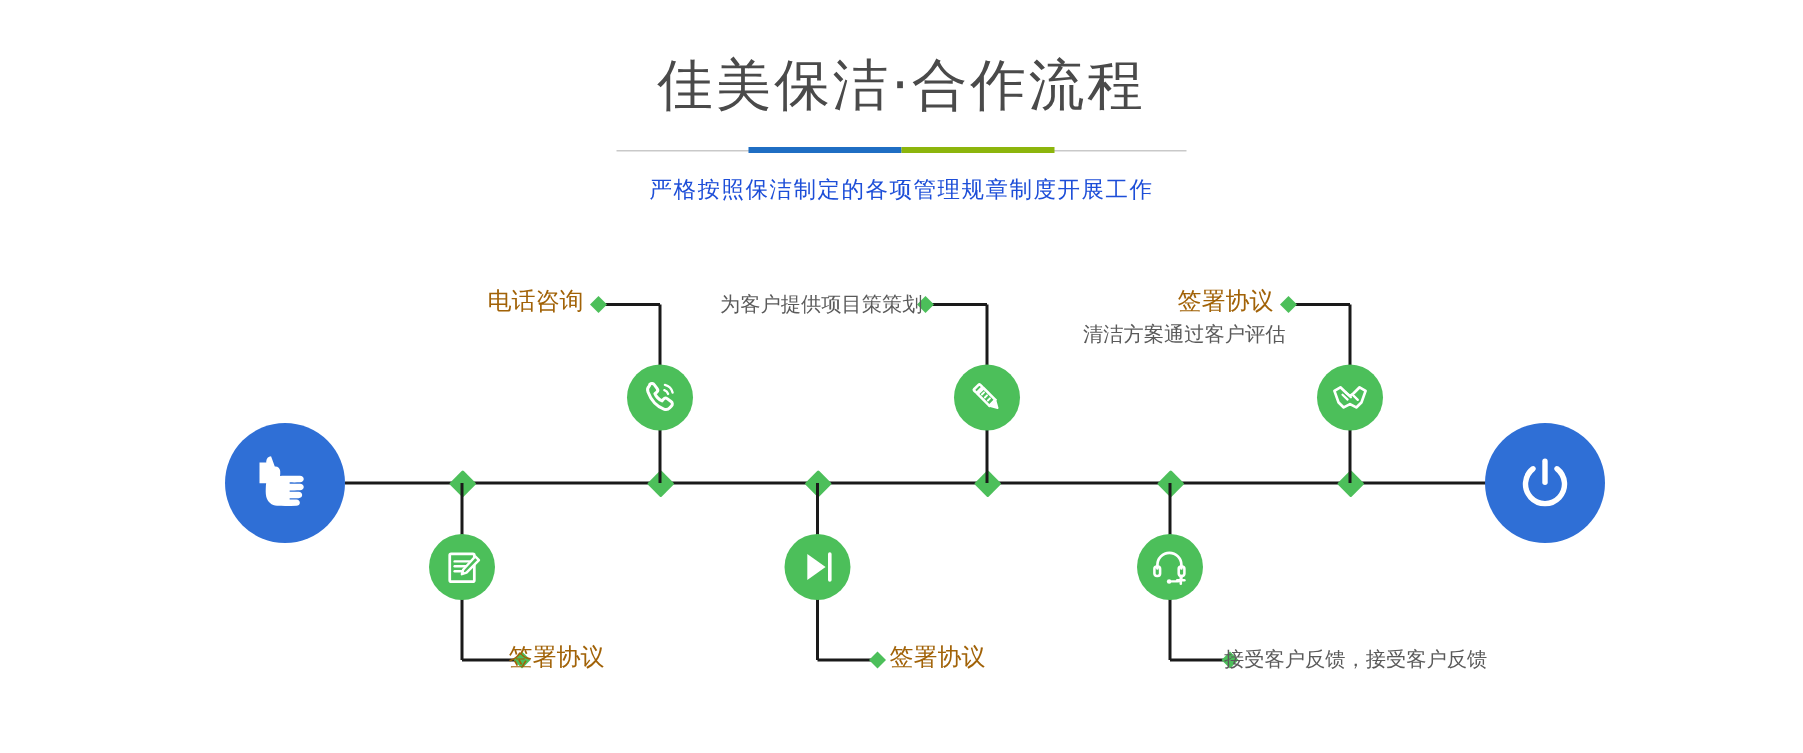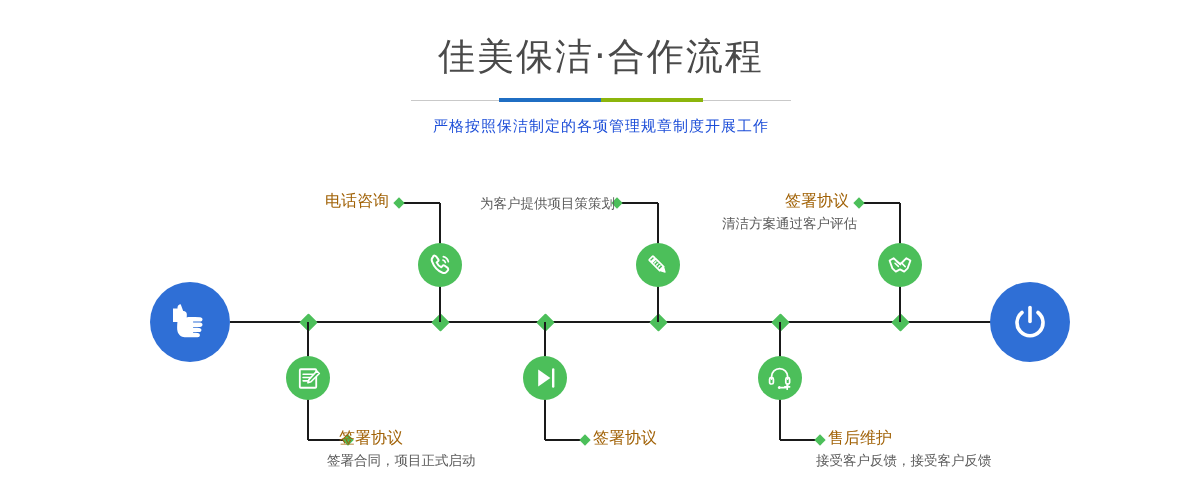--- a/index.html
+++ b/index.html
@@ -147,21 +147,20 @@
             <rect x="5.0" y="4.4" width="17.0" height="19.2" rx="1.0" fill="none" stroke="#fff" stroke-width="1.9"></rect>
             <line x1="8.4" y1="9.6" x2="18.6" y2="9.6" stroke="#fff" stroke-width="1.7" stroke-linecap="round"></line>
             <line x1="8.4" y1="13.0" x2="18.6" y2="13.0" stroke="#fff" stroke-width="1.7" stroke-linecap="round"></line>
             <line x1="8.4" y1="16.4" x2="15.0" y2="16.4" stroke="#fff" stroke-width="1.7" stroke-linecap="round"></line>
             <path d="M22.6 6.2 L25.2 8.8 L16.6 17.4 L13.4 18.4 L14.4 15.2 Z" fill="#4cbf5a" stroke="#fff" stroke-width="1.7" stroke-linejoin="round"></path>
           </svg>
         </span>
       </div>
       <div class="lbl left-align" style="top: 428px; left: 339px;">
         <div class="t1">签署协议</div>
-        <div class="t2" style="margin-left: -12px;">签署合同，项目正式启动</div>
       </div>
       <div class="diamond" style="left: 433.5px;"></div>
       <div class="stem up" style="left: 439px; top: 203px; height: 119px;"></div>
       <div class="leader" style="top: 202px; left: 399px; width: 41px;"></div>
       <div class="tipdiamond" style="top: 199px; left: 395px;"></div>
       <div class="node-icon" style="left: 418px; top: 243px;">
         <span>
           <svg width="28" height="28" viewBox="0 0 28 28">
             <path fill="none" stroke="#fff" stroke-width="2" stroke-linecap="round" stroke-linejoin="round" d="M7.2 5.2c1.0-0.9 2.3-0.7 3.0 0.3l1.9 2.6c0.6 0.8 0.45 1.8-0.3 2.4l-1.2 0.95c0.9 2.2 2.6 3.9 4.8 4.8l0.95-1.2c0.6-0.75 1.6-0.9 2.4-0.3l2.6 1.9c1.0 0.7 1.2 2.0 0.3 3.0l-1.1 1.2c-1.0 1.1-2.6 1.45-4.0 0.9C12.3 20.0 8.0 15.7 6.0 10.3 5.45 8.9 5.8 7.3 6.9 6.3z"></path>
             <path fill="none" stroke="#fff" stroke-width="1.6" stroke-linecap="round" d="M17.3 5.6a7.0 7.0 0 0 1 5.1 5.1"></path>
@@ -219,21 +218,20 @@
             <rect x="3.6" y="13.6" width="3.8" height="6.4" rx="1.6" fill="none" stroke="#fff" stroke-width="1.7"></rect>
             <rect x="19.8" y="13.6" width="3.8" height="6.4" rx="1.6" fill="none" stroke="#fff" stroke-width="1.7"></rect>
             <path fill="none" stroke="#fff" stroke-width="1.6" stroke-linecap="round" d="M21.7 20.0 v1.2 a2.4 2.4 0 0 1 -2.4 2.4 H15.0"></path>
             <circle cx="13.4" cy="23.6" r="1.5" fill="#fff"></circle>
             <line x1="21.2" y1="20.4" x2="21.2" y2="25.2" stroke="#fff" stroke-width="1.7" stroke-linecap="round"></line>
             <line x1="18.8" y1="22.8" x2="23.6" y2="22.8" stroke="#fff" stroke-width="1.7" stroke-linecap="round"></line>
           </svg>
         </span>
       </div>
       <div class="lbl left-align" style="top: 428px; left: 828px;">
-        <div class="t1">售后维护</div>
         <div class="t2" style="margin-left: -12px;">接受客户反馈，接受客户反馈</div>
       </div>
       <div class="diamond" style="left: 893.5px;"></div>
       <div class="stem up" style="left: 899px; top: 203px; height: 119px;"></div>
       <div class="leader" style="top: 202px; left: 859px; width: 41px;"></div>
       <div class="tipdiamond" style="top: 199px; left: 855px;"></div>
       <div class="node-icon" style="left: 878px; top: 243px;">
         <span>
           <svg width="28" height="28" viewBox="0 0 28 28">
             <path fill="none" stroke="#fff" stroke-width="1.8" stroke-linejoin="round" d="M3.6 9.6 L7.6 7.2 L11.6 11.0 L14.0 13.0 L16.6 11.0 L20.4 7.2 L24.4 9.6 L21.6 17.4 L18.2 20.6 L14.0 18.4 L9.8 20.6 L6.4 17.4 Z"></path>

